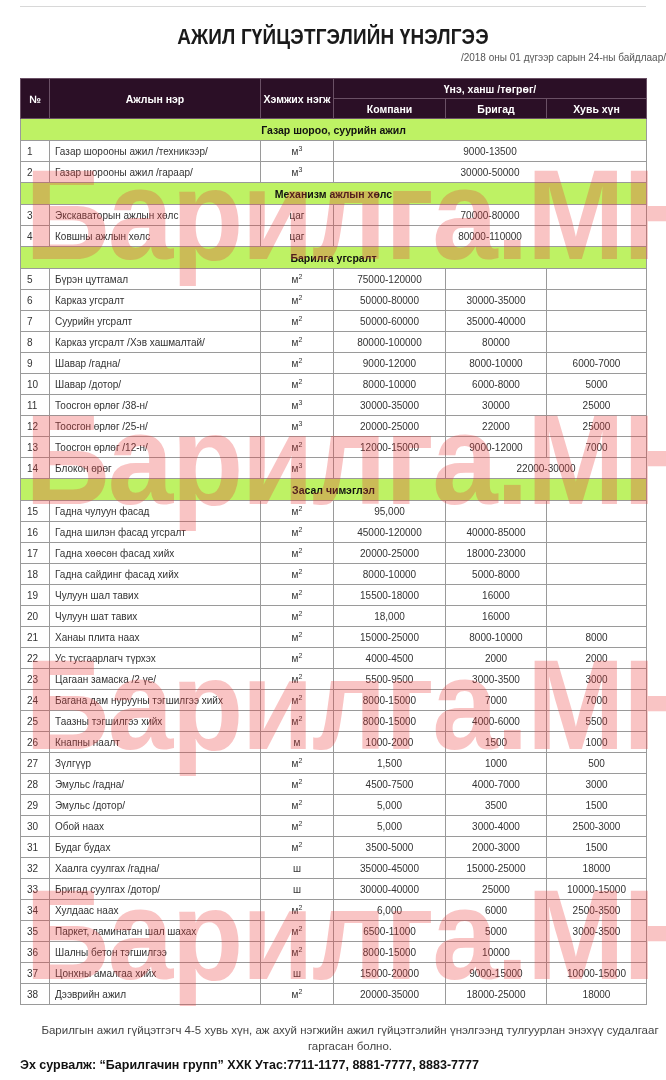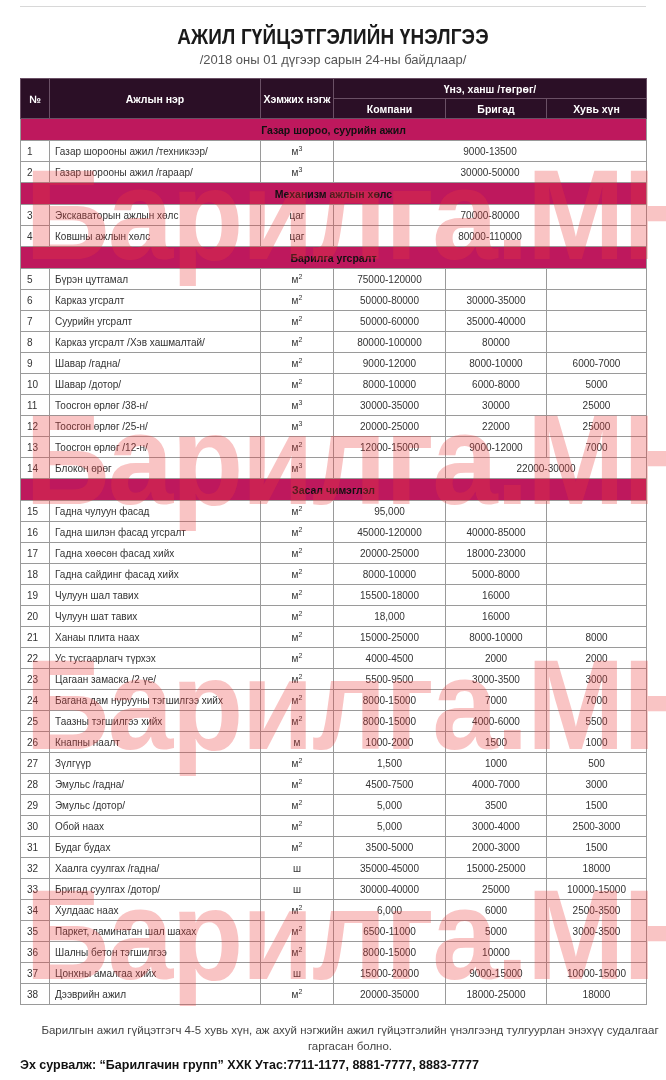--- a/index.html
+++ b/index.html
@@ -7,41 +7,41 @@
     width: 666px; height: 1080px; background: #ffffff; position: relative; overflow: hidden;
     font-family: "Liberation Sans", sans-serif; color: #222;
   }
   .top-rule { position: absolute; left: 20px; right: 20px; top: 6px; height: 1px; background: #d8d8d8; }
   .title {
     position: absolute; top: 24px; left: 0; width: 666px; text-align: center;
     font-family: "Liberation Sans", sans-serif; font-weight: bold; font-size: 22px; letter-spacing: 0.2px;
     color: #1a1a1a; transform: scaleX(0.86); transform-origin: center;
   }
   .subtitle {
-    position: absolute; top: 52px; left: 0; width: 666px; text-align: center;
-    font-size: 13px; color: #555;
+    position: absolute; top: 52px; left: 0; width: 666px; text-align: right;
+    font-size: 10px; color: #555;
   }
   table.main {
     position: absolute; top: 78px; left: 20px; width: 626px; border-collapse: collapse;
     table-layout: fixed; font-size: 10px;
   }
   table.main th {
     background: #2b0f26; color: #fff; font-weight: bold; font-size: 10.5px;
     border: 1px solid #6a5065; padding: 0; text-align: center;
   }
   table.main th.top { height: 19px; }
   table.main th.sub { height: 19px; }
   table.main td {
     border: 1px solid #9a9a9a; height: 20px; padding: 0; text-align: center; color: #333;
     white-space: nowrap; overflow: hidden;
   }
   table.main td.num { text-align: left; padding-left: 6px; }
   table.main td.name { text-align: left; padding-left: 5px; }
   table.main tr.section td {
-    background: #be185d; font-weight: bold; color: #111; height: 21px; font-size: 10.5px;
+    background: #bef264; font-weight: bold; color: #111; height: 21px; font-size: 10.5px;
   }
   .unit sup { font-size: 7px; }
   .watermark {
     position: absolute; left: 25px; width: 620px; height: 150px; pointer-events: none;
     color: rgba(235, 60, 60, 0.30); font-family: "Liberation Sans", sans-serif; font-weight: bold;
     font-size: 128px; line-height: 150px; white-space: nowrap; letter-spacing: -2px;
     transform: scaleX(0.92); transform-origin: left center;
   }
   .wm1 { top: 140px; }
   .wm2 { top: 385px; }

